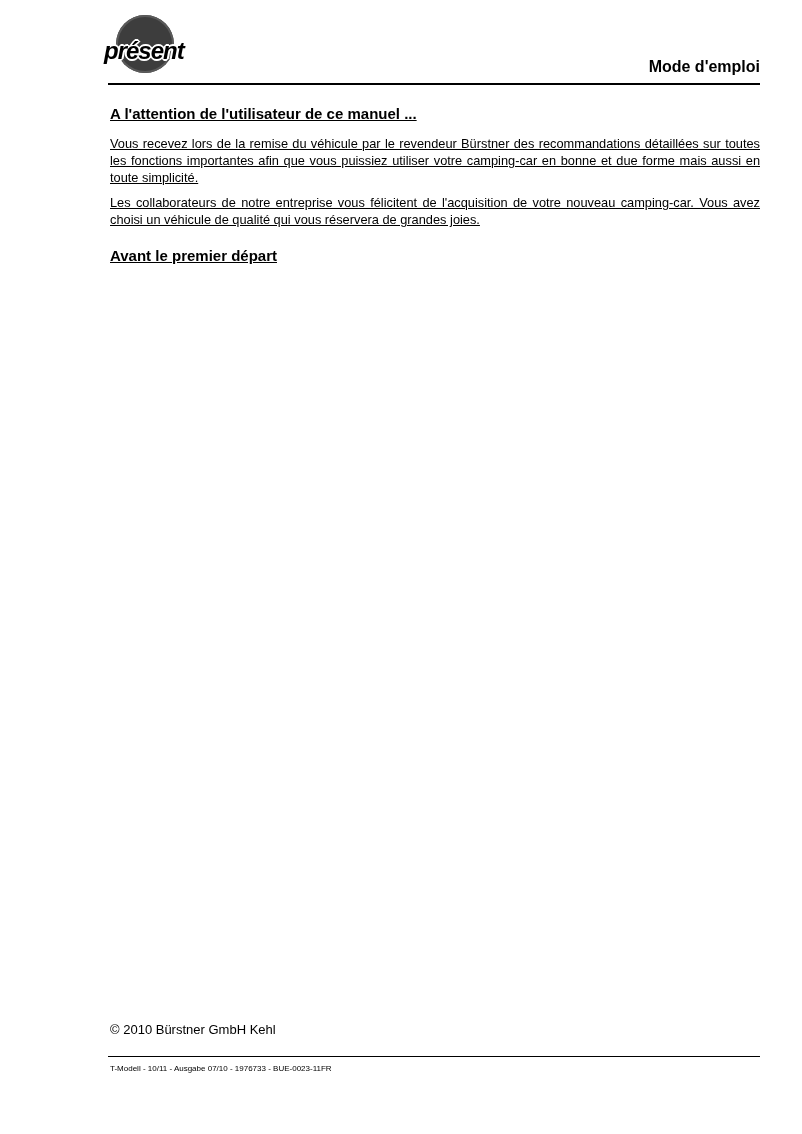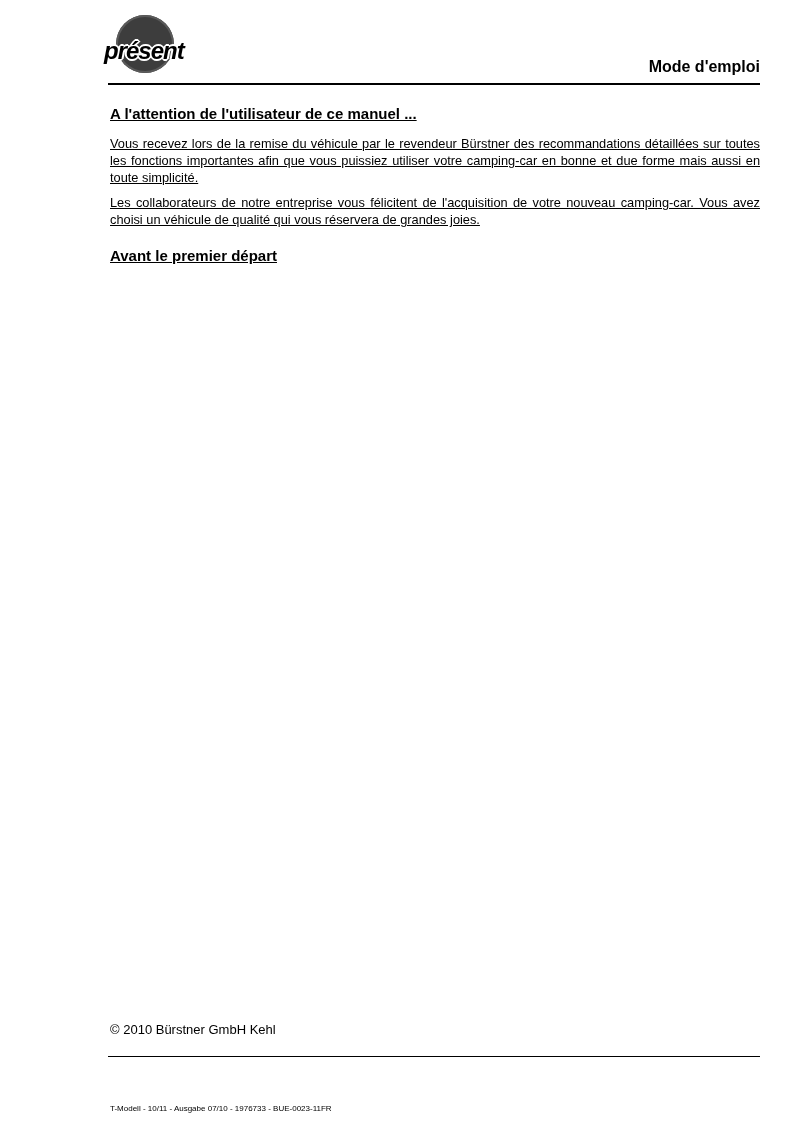--- a/index.html
+++ b/index.html
@@ -102,21 +102,20 @@
     right: 42px;
     top: 1056px;
     border-top: 1.5px solid #000000;
   }
   .footer-small {
     position: absolute;
     left: 110px;
     top: 1064px;
     font-size: 8px;
     color: #000000;
-    margin-top: 40px;
   }
 </style>
 </head>
 <body>
 
 <div class="page">
 
   <div class="logo">
     <div class="logo-circle"></div>
     <div class="logo-text">présent</div>

